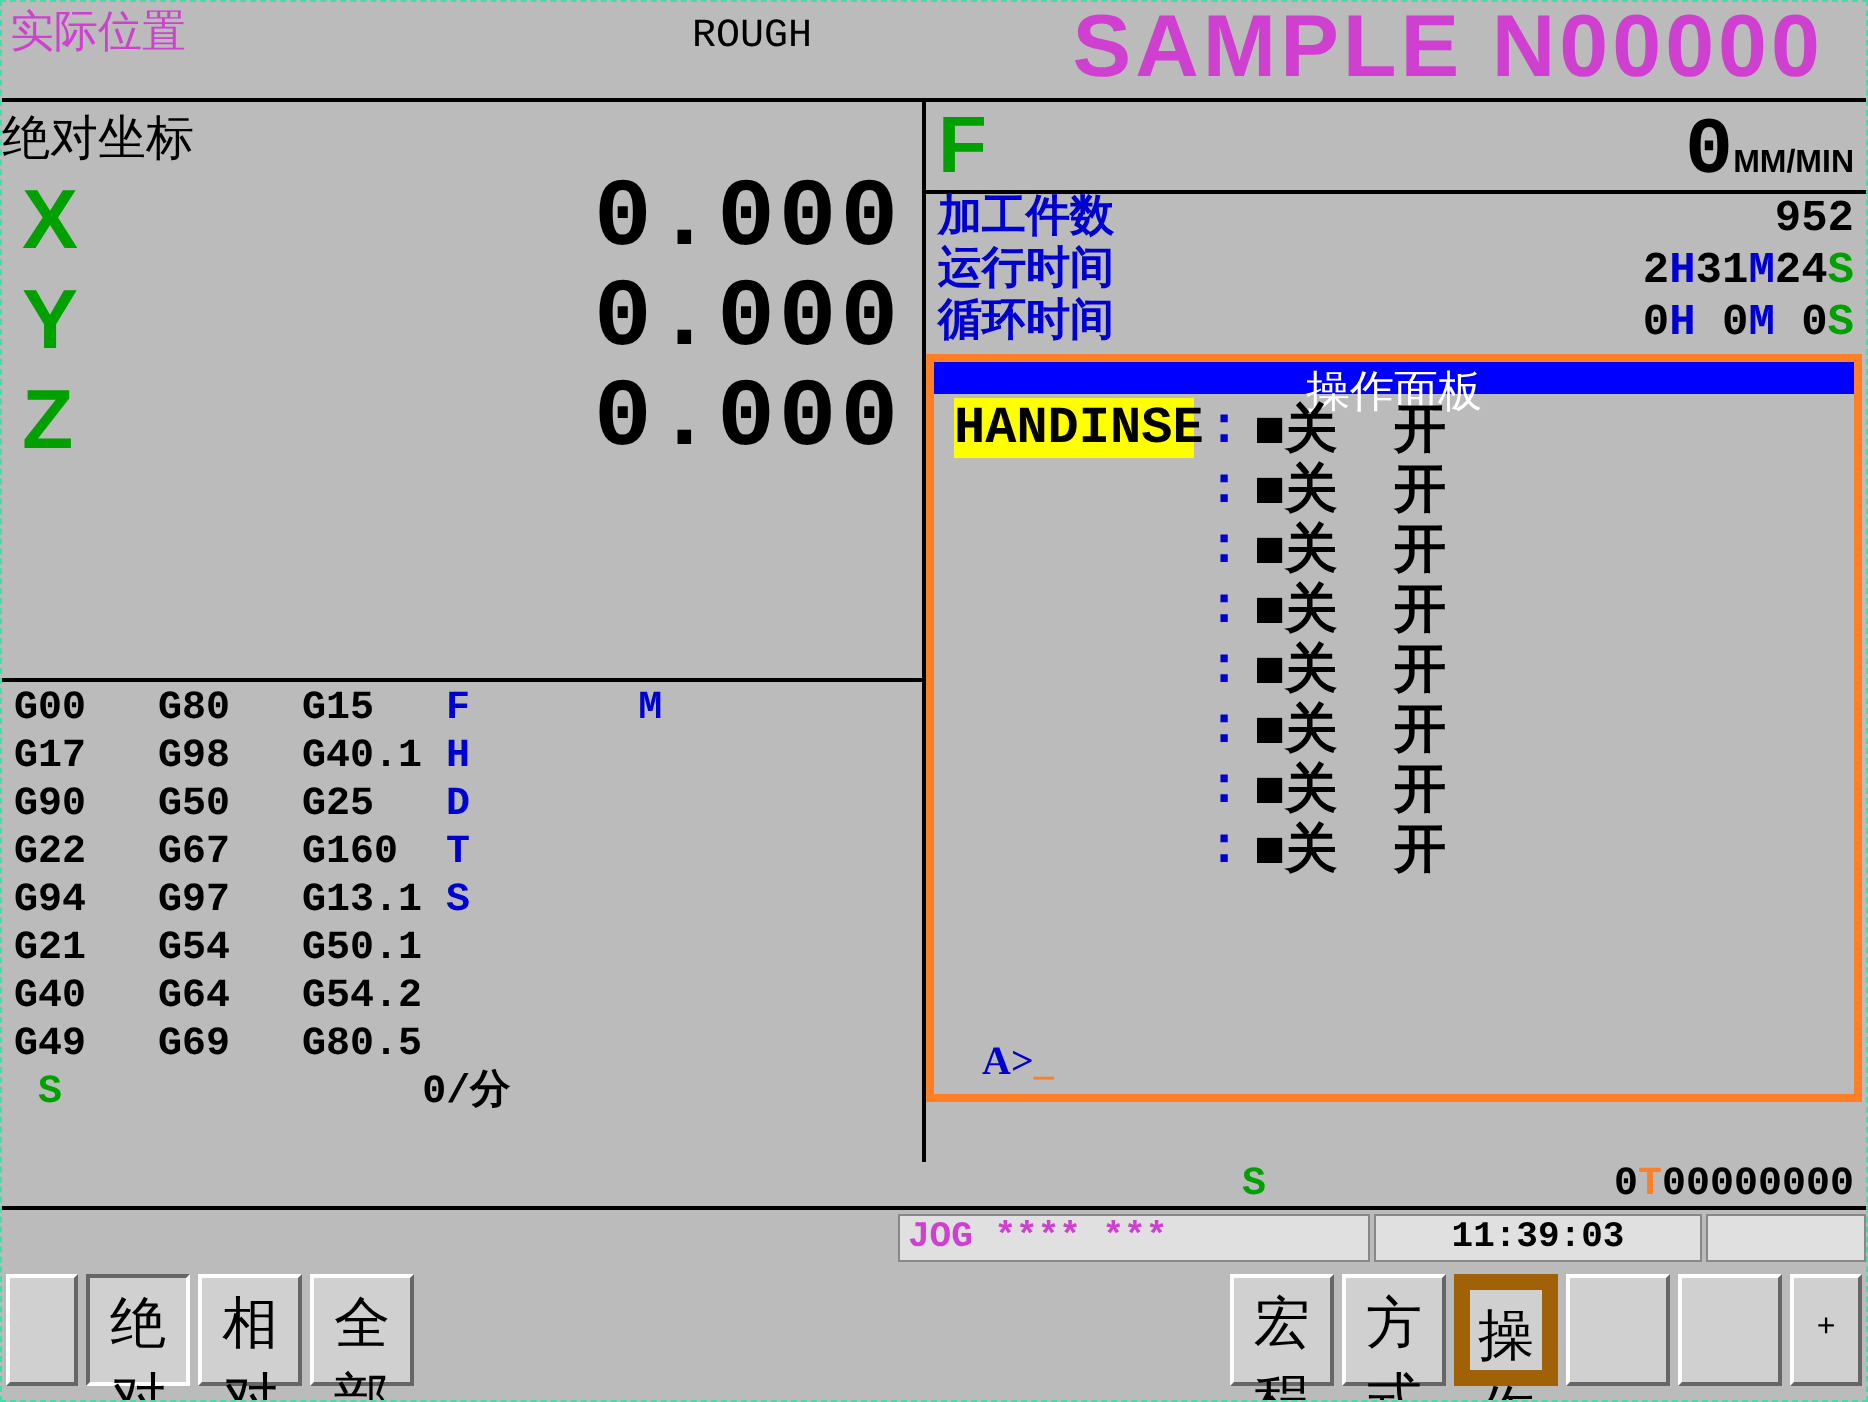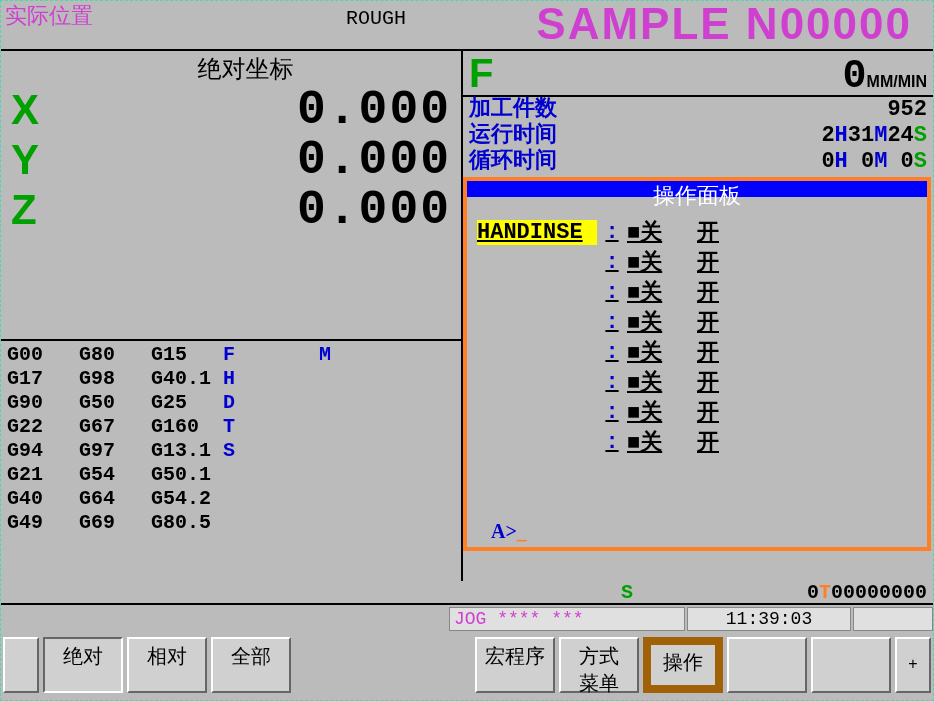--- a/index.html
+++ b/index.html
@@ -51,24 +51,22 @@
   border-right: 2px solid #000;
   display: flex;
   flex-direction: column;
 }
 .abs-coords {
   flex: 0 0 290px;
   border-bottom: 2px solid #000;
   position: relative;
 }
 .abs-title {
-  text-align: center;
   font-size: 24px;
   padding-top: 2px;
-  padding-left: 29px;
 }
 .coord-row {
   display: flex;
   align-items: center;
   height: 50px;
   padding-left: 10px;
 }
 .axis {
   color: #00a000;
   font-size: 42px;
@@ -148,25 +146,24 @@
   border: 4px solid #ff7f27;
 }
 .op-panel-header {
   background: #0000ff;
   color: #fff;
   text-align: center;
   font-size: 22px;
   height: 16px;
 }
 .op-panel-body {
-  padding: 20px 10px;
-  font-size: 22px;
-  font-family: "Courier New", monospace;
-  font-weight: bold;
-  text-decoration: underline;
+  padding: 2px 10px;
+  font-size: 26px;
+  font-family: "Courier New", monospace;
+  font-weight: bold;
 }
 .op-row {
   display: flex;
   align-items: center;
   height: 30px;
 }
 .op-name {
   width: 120px;
 }
 .op-name.hl {
@@ -206,21 +203,21 @@
   display: flex;
   height: 24px;
   margin-top: 2px;
 }
 .jog-left { flex: 1; }
 .jog-box {
   background: #e0e0e0;
   border: 1px solid #888;
   font-size: 18px;
   font-family: "Courier New", monospace;
-  font-weight: normal;
+  font-weight: bold;
   padding: 0 4px;
   display: flex;
   align-items: center;
 }
 .jog-pink { color: #d040d0; }
 .jog-time { width: 164px; margin-left: 2px; justify-content: center; }
 .jog-spacer { width: 80px; margin-left: 2px; }
 .softkeys {
   display: flex;
   height: 62px;
@@ -228,24 +225,24 @@
 }
 .sk-group {
   display: flex;
 }
 .sk-btn {
   background: #d0d0d0;
   border-top: 2px solid #fff;
   border-left: 2px solid #fff;
   border-right: 2px solid #666;
   border-bottom: 2px solid #666;
-  width: 80px;
+  width: 52px;
   height: 56px;
   margin: 2px;
-  font-size: 20px;
+  font-size: 28px;
   text-align: center;
   padding-top: 4px;
   font-family: "SimSun", sans-serif;
   cursor: pointer;
 }
 .sk-narrow { width: 36px; font-size: 16px; padding-top: 16px; }
 .sk-active {
   border-top: 2px solid #666;
   border-left: 2px solid #666;
   border-right: 2px solid #fff;
@@ -285,20 +282,21 @@
     <div class="modal-section">
       <div class="modal-grid" id="modal-grid">G00   G80   G15   <span class="blue">F       </span><span class="blue">M  </span>
 G17   G98   G40.1 <span class="blue">H       </span><span class="blue">   </span>
 G90   G50   G25   <span class="blue">D       </span><span class="blue">   </span>
 G22   G67   G160  <span class="blue">T       </span><span class="blue">   </span>
 G94   G97   G13.1 <span class="blue">S       </span><span class="blue">   </span>
 G21   G54   G50.1 <span class="blue">        </span><span class="blue">   </span>
 G40   G64   G54.2 <span class="blue">        </span><span class="blue">   </span>
 G49   G69   G80.5 <span class="blue">        </span><span class="blue">   </span>
 </div>
+      <div class="modal-grid"> <span class="green">S</span>               <span>0/分</span></div>
     </div>
   </div>
 
   <div class="right-col">
     <div class="feed-row">
       <span class="feed-f">F</span>
       <span class="feed-val">0</span>
       <span class="feed-unit">MM/MIN</span>
     </div>
     <div class="info-rows">

